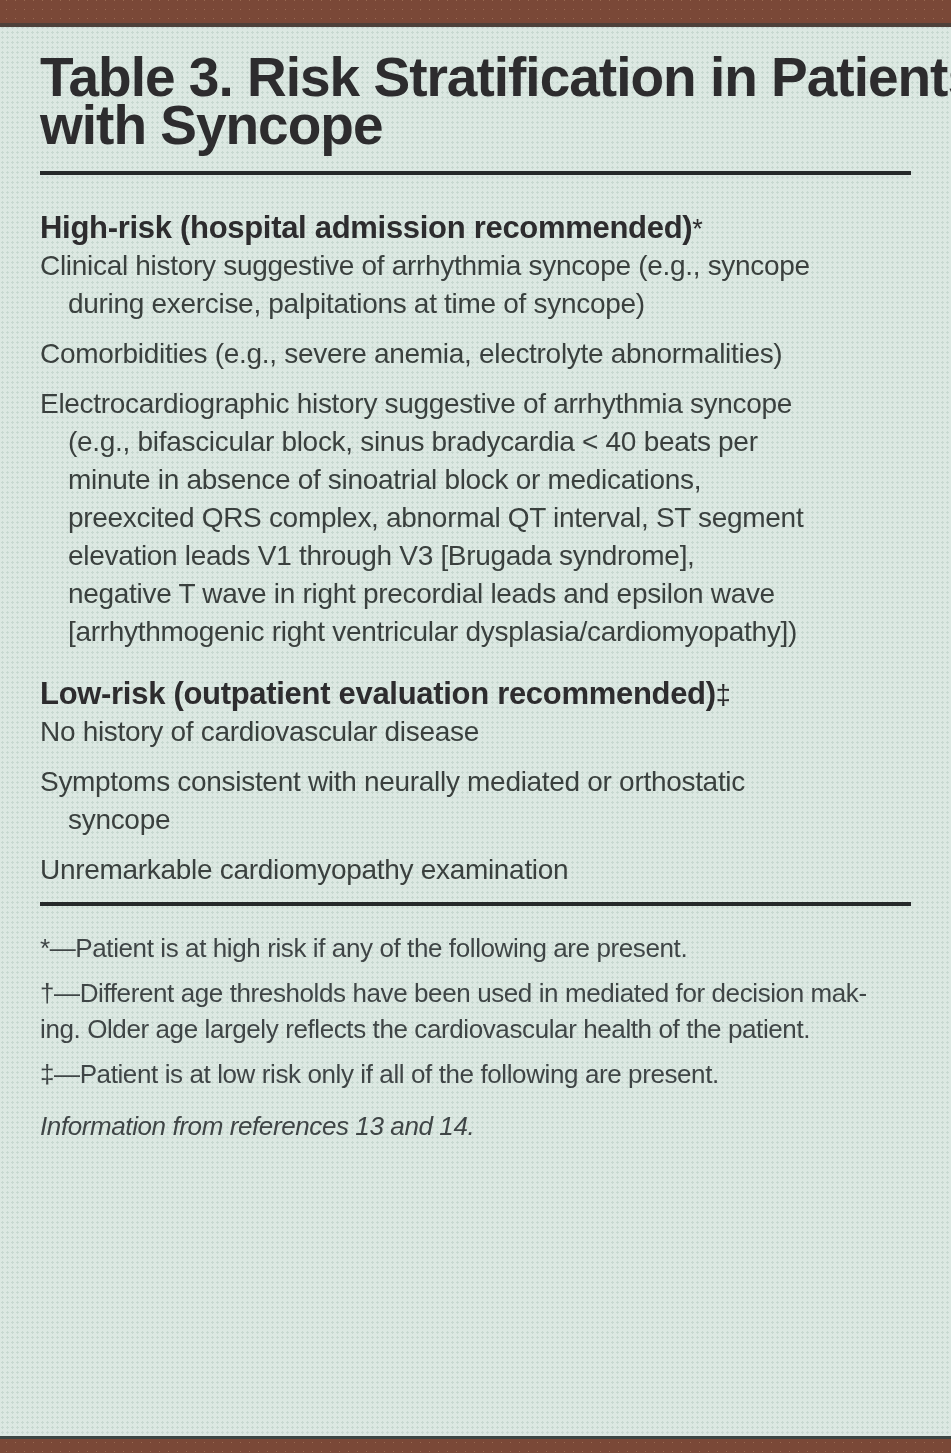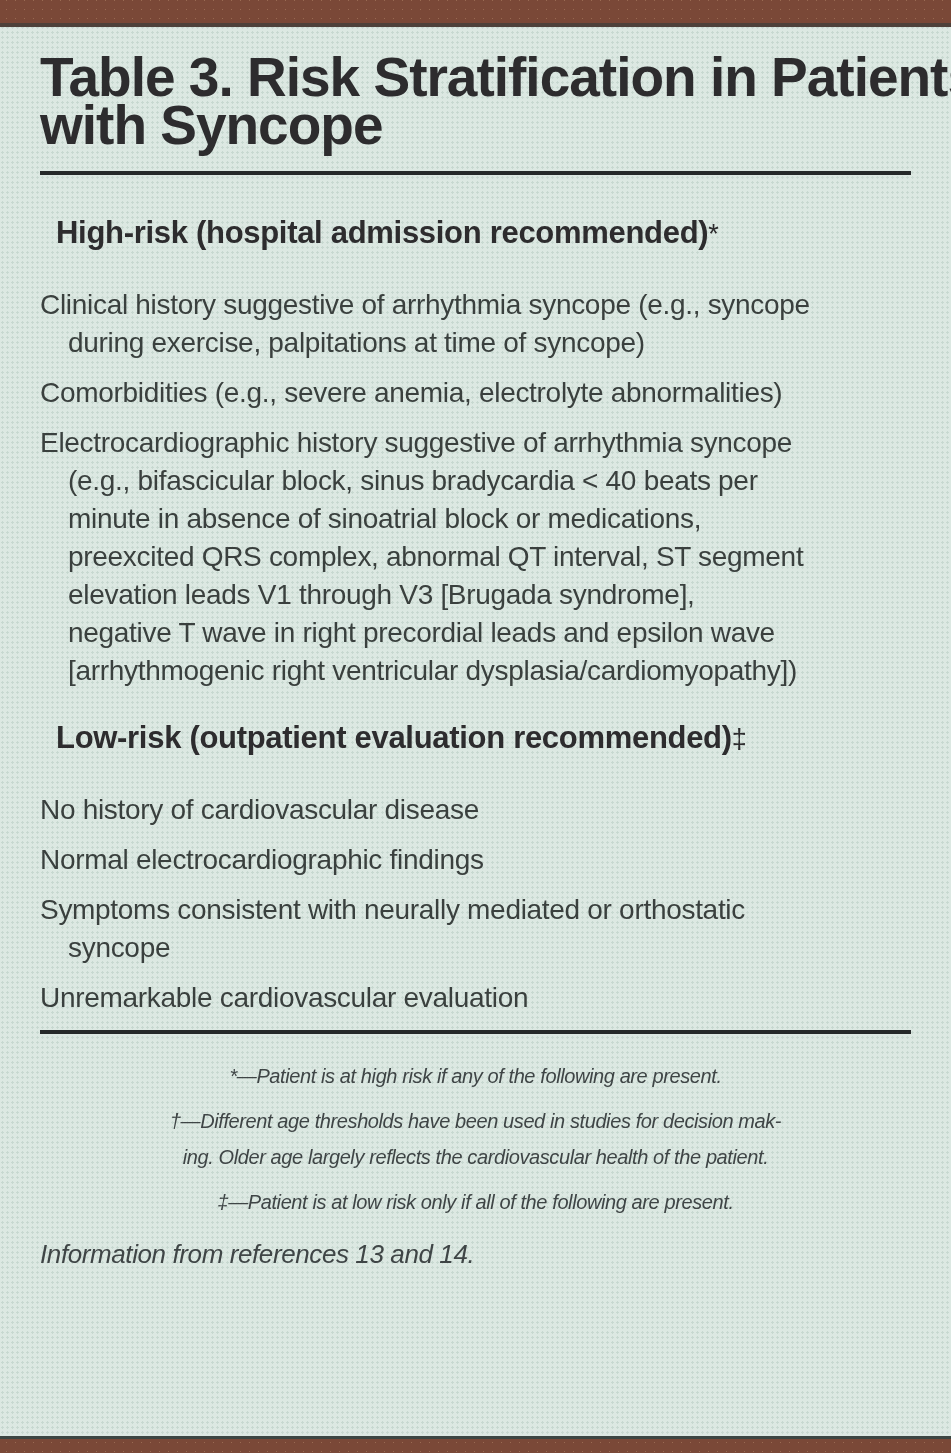--- a/index.html
+++ b/index.html
@@ -36,39 +36,38 @@
   }
   .content{margin:0 40px;width:871px;}
   .title{
     margin:26px 0 0 0;
     font-size:55px;line-height:48px;font-weight:bold;
     color:var(--heading-text);letter-spacing:-1px;
   }
   .rule{height:4px;background:var(--rule);margin-top:22px;}
   .rule2{margin-top:13px;}
   .heading{
-    margin:36px 0 0 16px;
-    font-size:31px;line-height:44px;font-weight:bold;
+    margin:36px 0 0 0;
+    font-size:31px;line-height:34px;font-weight:bold;
     color:var(--heading-text);letter-spacing:-0.3px;
   }
   .heading .marker{font-weight:400;font-size:27px;}
   .heading2{margin-top:26px;}
-  .items{margin-top:30px;}
+  .items{margin-top:1px;}
   .items .item{
     font-size:28px;line-height:38px;
     letter-spacing:-0.3px;margin-bottom:12px;
   }
   .line{display:block;white-space:nowrap;}
   .items .line.cont{padding-left:28px;}
   .footnotes{margin-top:24px;}
   .footnotes .item{
-    font-style:italic;font-size:20px;line-height:36px;
+    font-size:26px;line-height:36px;
     letter-spacing:-0.4px;color:var(--footnote-text);
     margin-bottom:9px;
-    text-align:center;
   }
   .source{
     margin:16px 0 0 0;
     font-style:italic;font-size:26px;line-height:36px;
     letter-spacing:-0.4px;color:var(--footnote-text);
   }
 </style>
 </head>
 <body>
 
@@ -105,40 +104,37 @@
       </div>
   </section>
 
   <section>
     <h2 class="heading heading2"><span>Low-risk (outpatient evaluation recommended)</span><span class="marker">‡</span></h2>
     <div class="items">
         <div class="item">
           <span class="line">No history of cardiovascular disease</span>
         </div>
         <div class="item">
-          <span class="line">Normal electrocardiographic findings</span>
-        </div>
-        <div class="item">
           <span class="line">Symptoms consistent with neurally mediated or orthostatic</span>
           <span class="line cont">syncope</span>
         </div>
         <div class="item">
-          <span class="line">Unremarkable cardiovascular evaluation</span>
+          <span class="line">Unremarkable cardiomyopathy examination</span>
         </div>
       </div>
   </section>
 
   <div class="rule rule2"></div>
 
   <div class="footnotes">
       <div class="item">
         <span class="line">*—Patient is at high risk if any of the following are present.</span>
       </div>
       <div class="item">
-        <span class="line">†—Different age thresholds have been used in studies for decision mak-</span>
+        <span class="line">†—Different age thresholds have been used in mediated for decision mak-</span>
         <span class="line cont">ing. Older age largely reflects the cardiovascular health of the patient.</span>
       </div>
       <div class="item">
         <span class="line">‡—Patient is at low risk only if all of the following are present.</span>
       </div>
     </div>
 
   <p class="source">Information from references 13 and 14.</p>
 
 </div>

